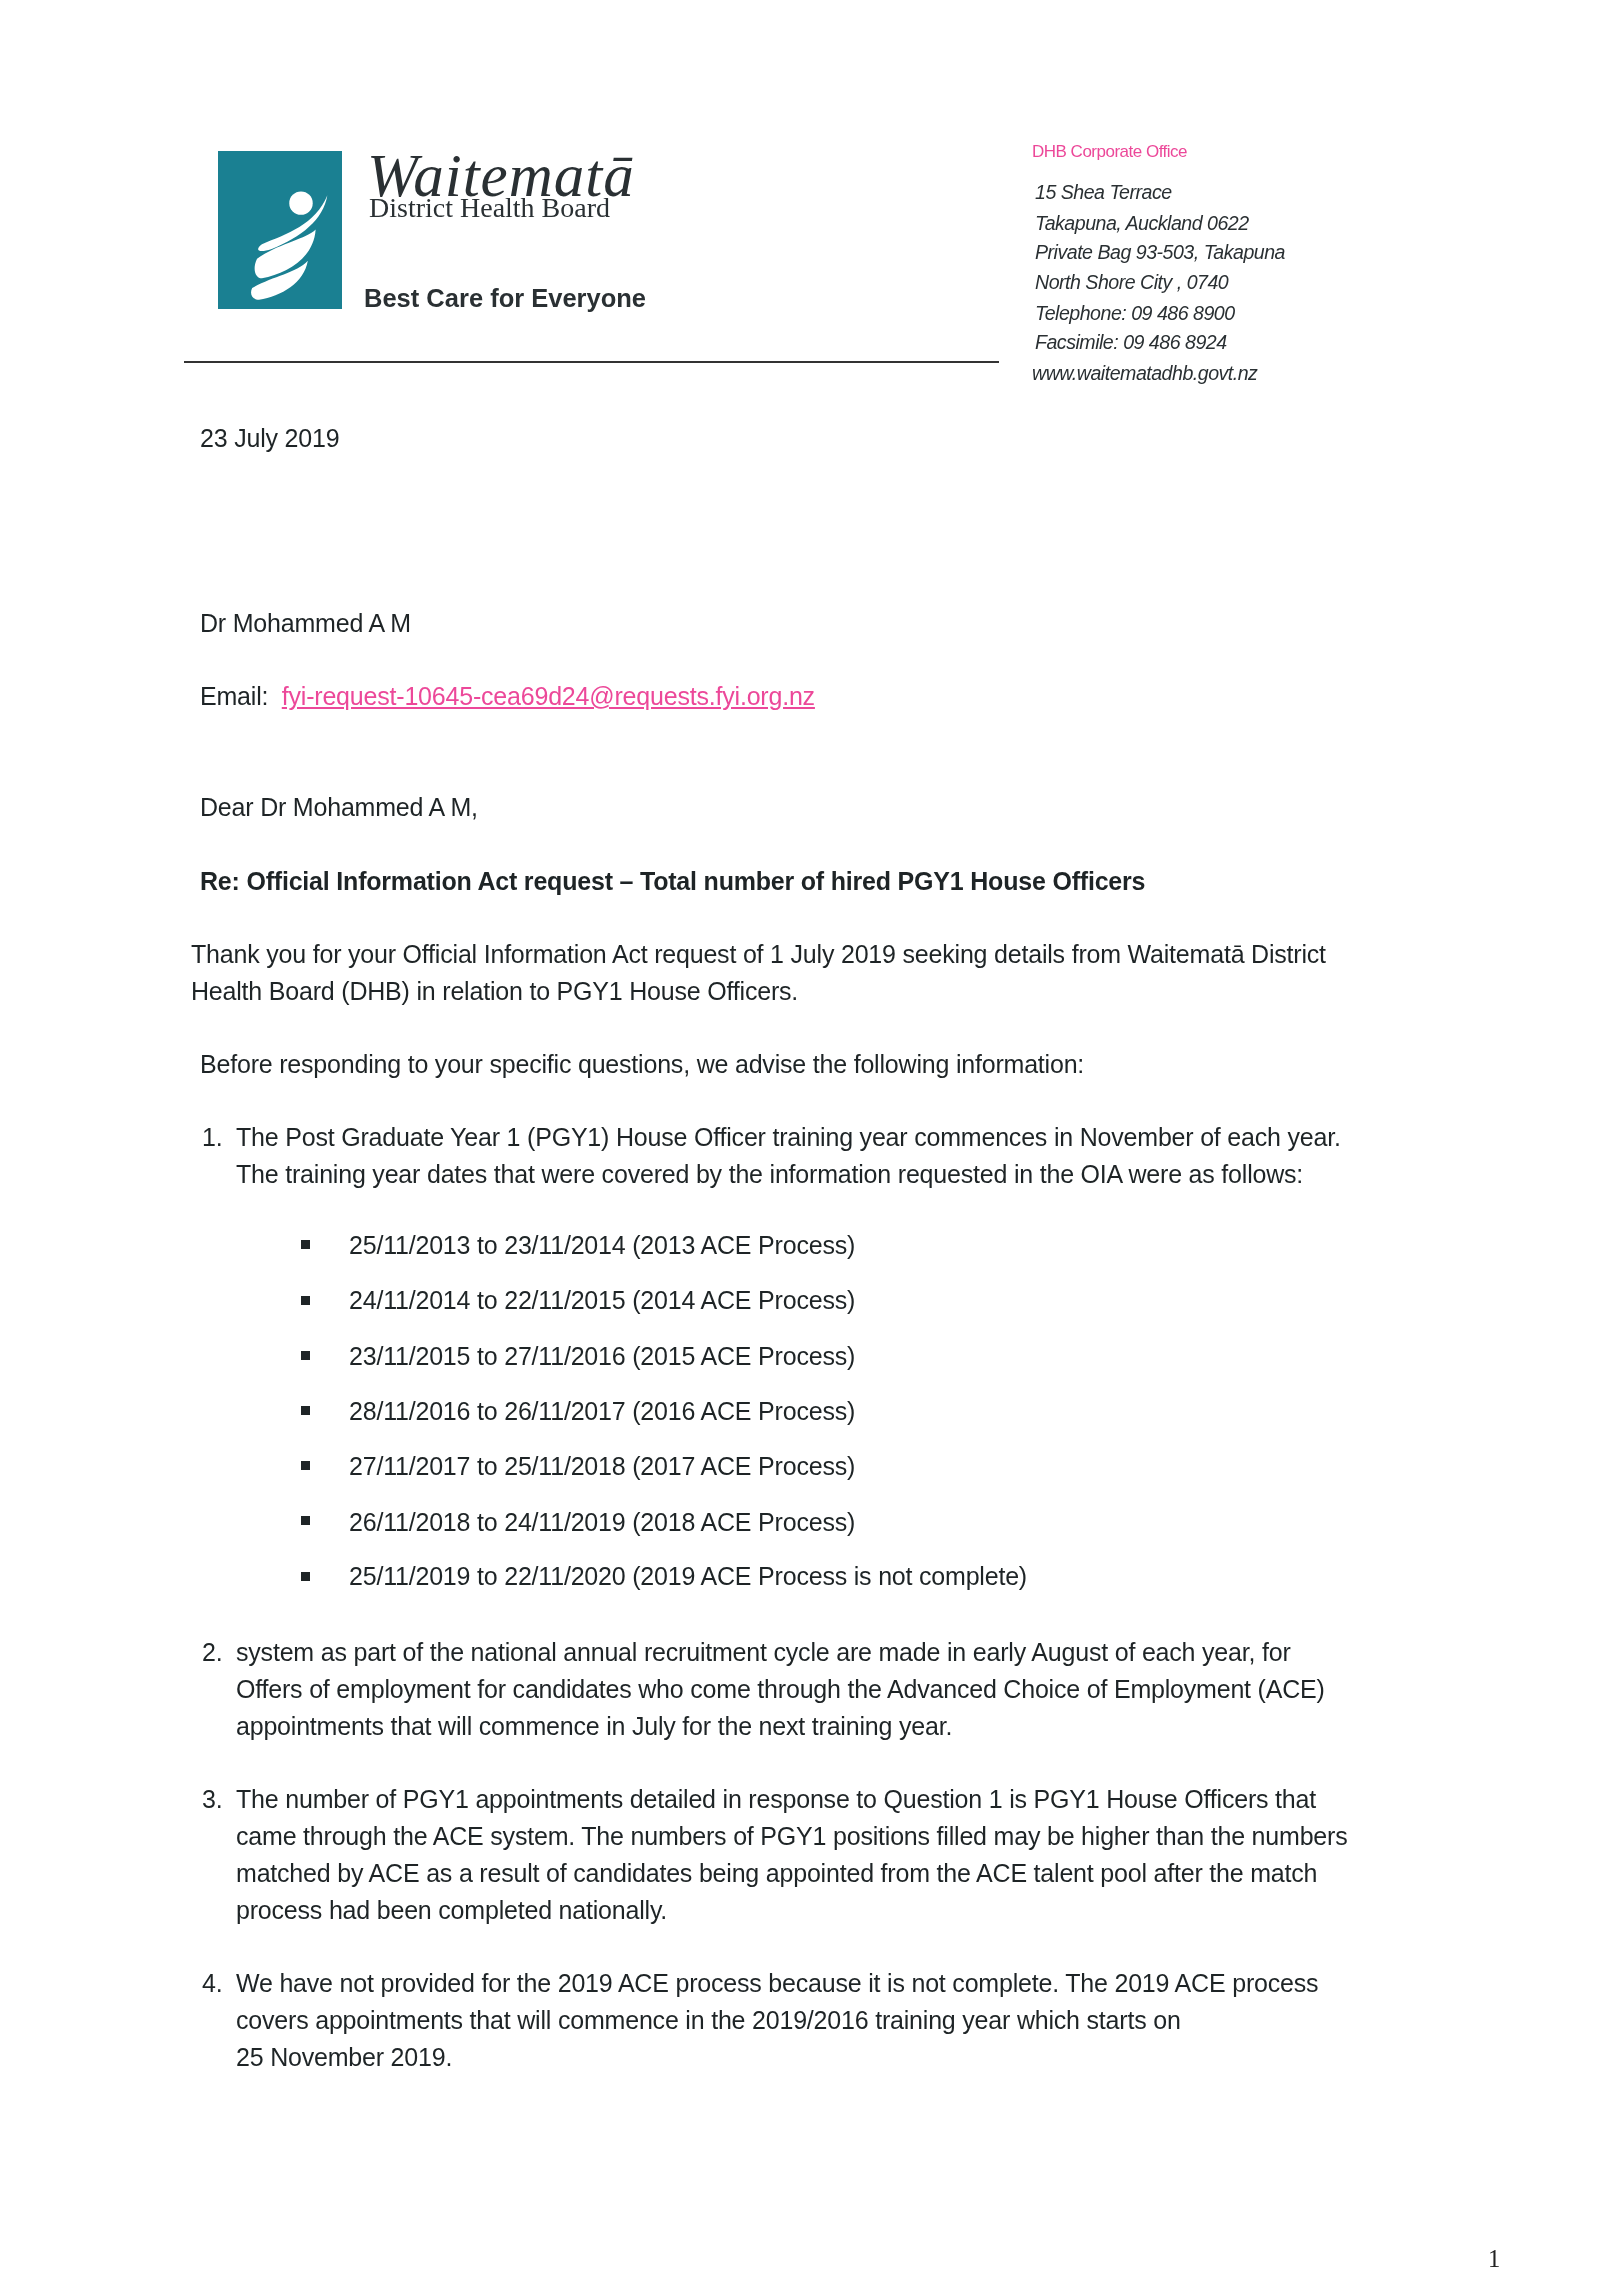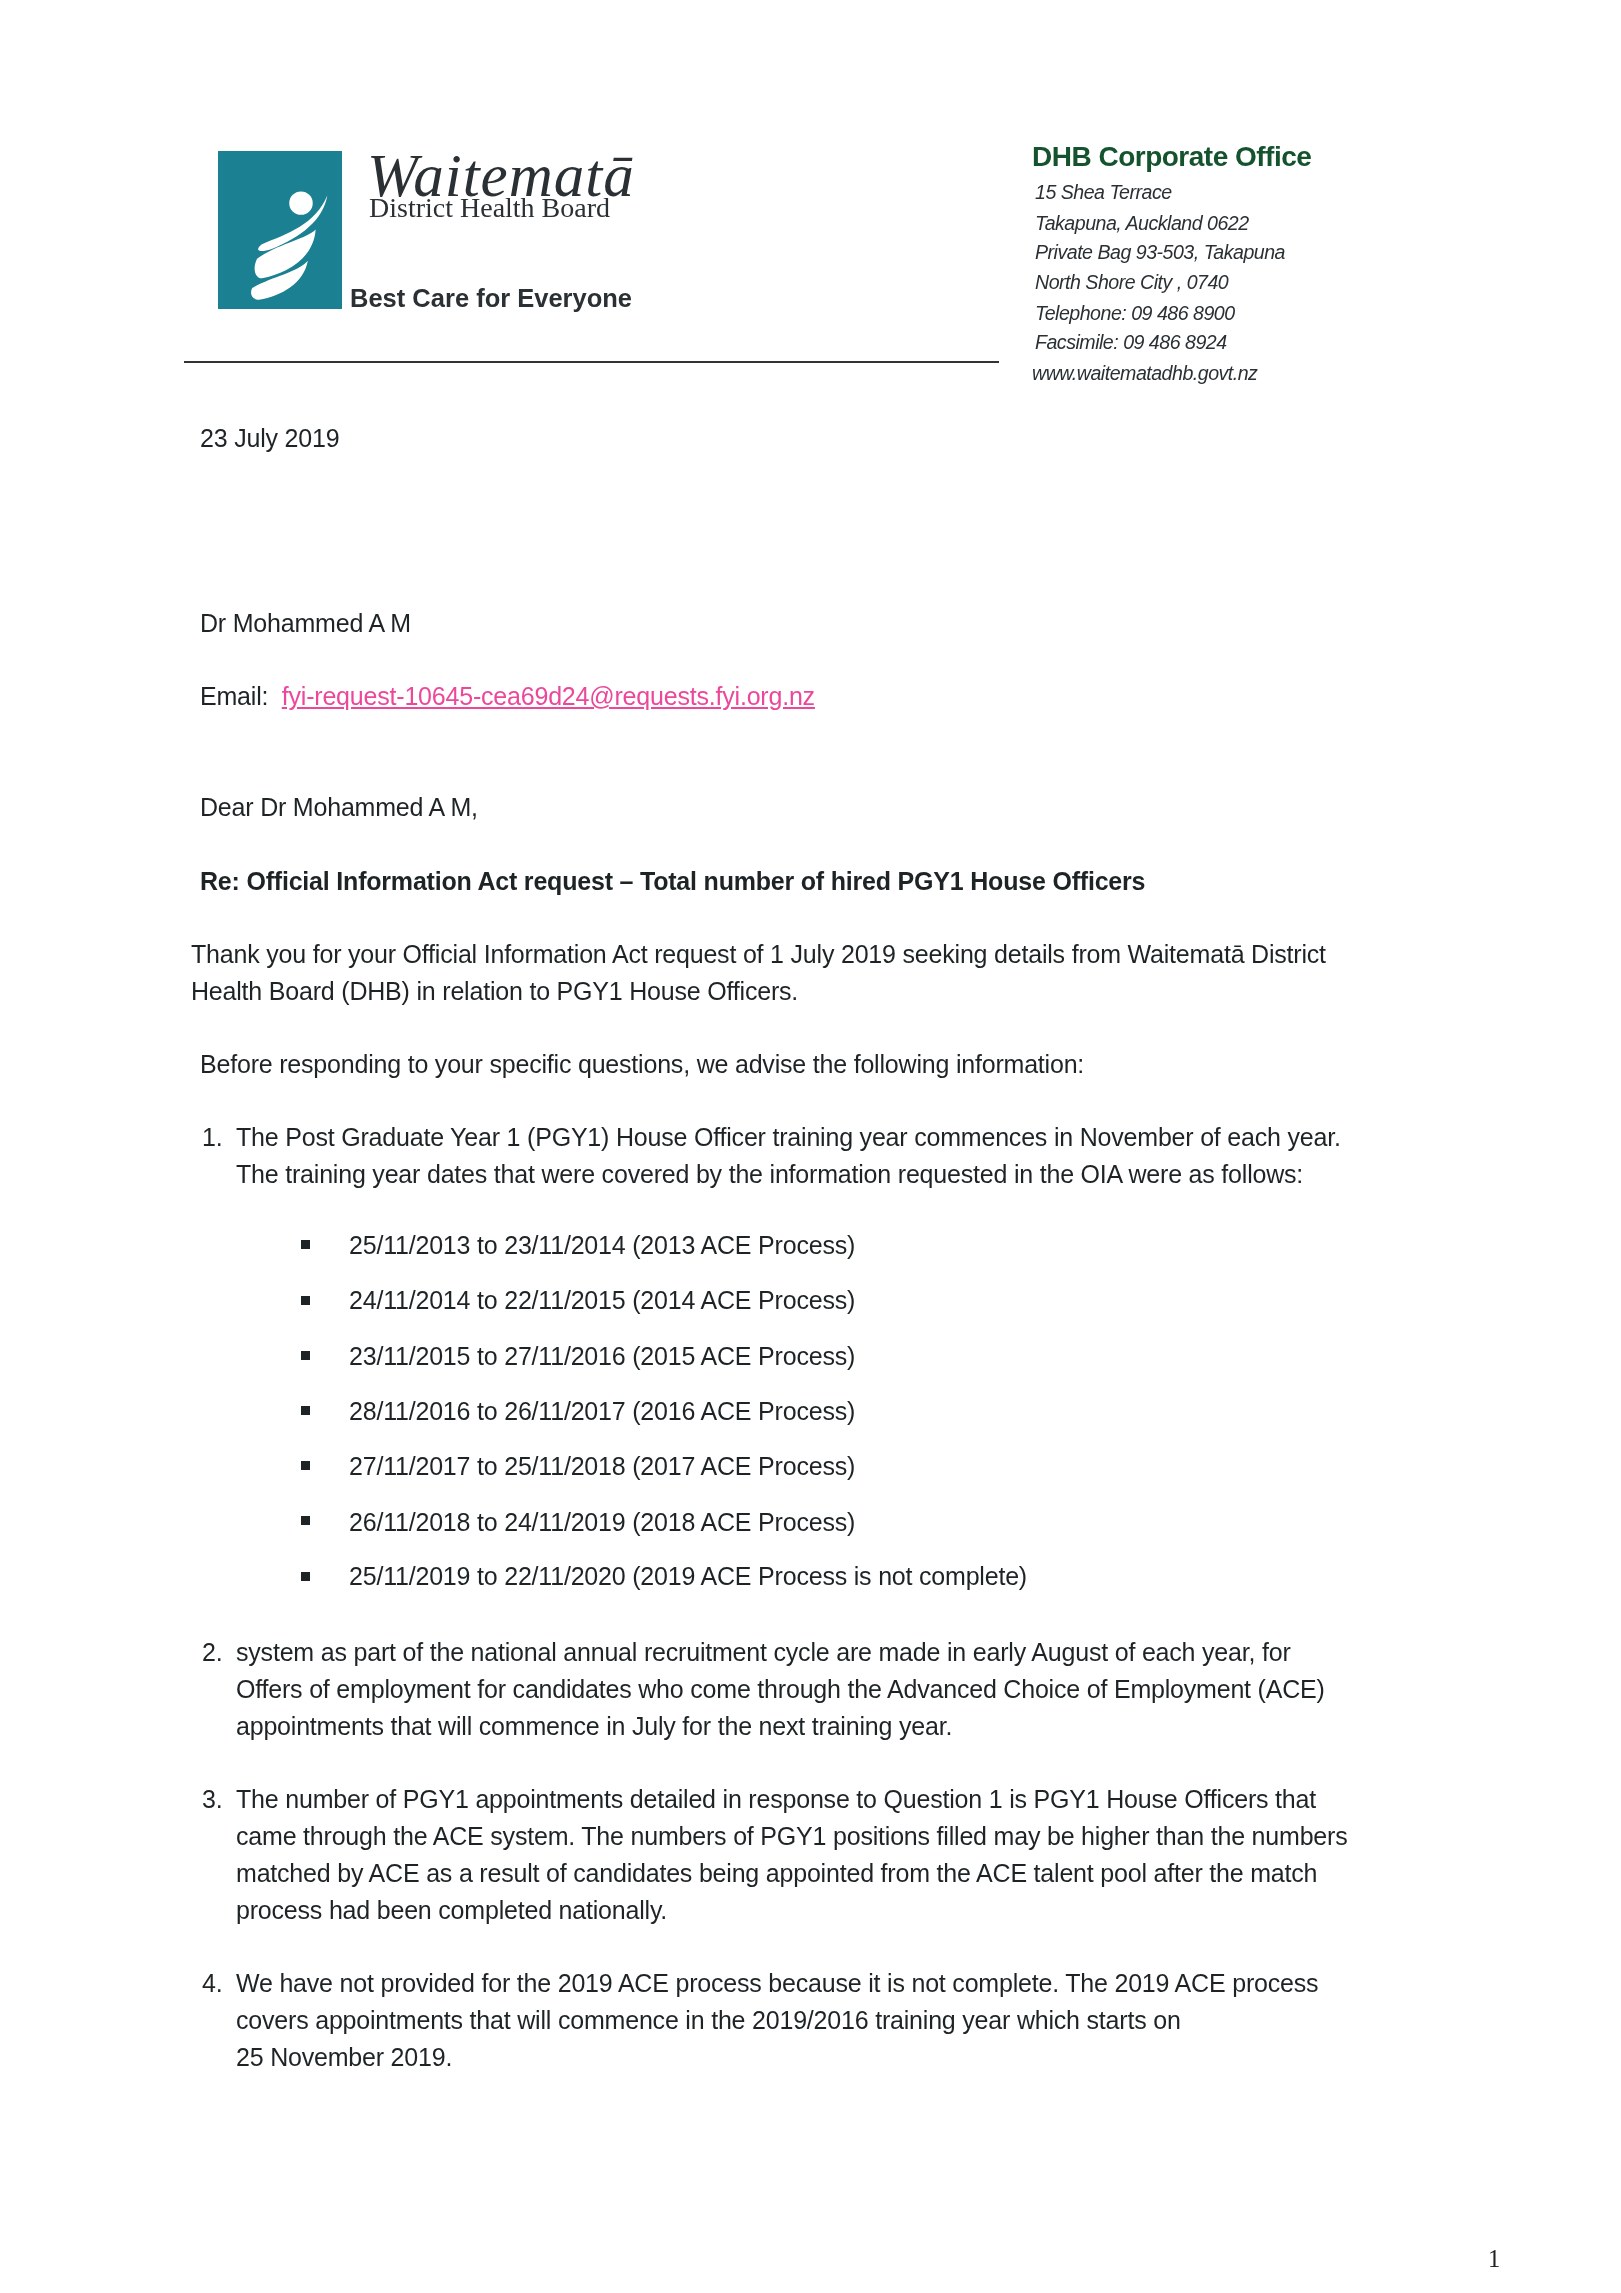--- a/index.html
+++ b/index.html
@@ -5,24 +5,24 @@
   html, body { margin: 0; padding: 0; }
   body {
     width: 1621px; height: 2294px; background: #ffffff; position: relative; overflow: hidden;
     font-family: "Liberation Sans", "DejaVu Sans", sans-serif; color: #1e2426;
   }
   .abs { position: absolute; }
   
   .logo-box { left: 218px; top: 151px; width: 124px; height: 158px; background: #1a8092; overflow: hidden; }
   .logo-title { left: 367px; top: 145px; font-family: "Liberation Serif", "DejaVu Serif", serif; font-style: italic; font-size: 61px; color: #2a3033; letter-spacing: 1px; line-height: 1; }
   .logo-sub { left: 369px; top: 194px; font-family: "Liberation Serif", "DejaVu Serif", serif; font-size: 28px; color: #2a3033; line-height: 1; }
-  .logo-tag { left: 350px; top: 286px; font-size: 25.5px; font-weight: bold; color: #2a3033; line-height: 1; }
+  .logo-tag { left: 364px; top: 286px; font-size: 25.5px; font-weight: bold; color: #2a3033; line-height: 1; }
   .header-rule { left: 184px; top: 361px; width: 815px; height: 2px; background: #333; }
   
-  .office-title { left: 1032px; top: 143px; font-size: 28px; font-weight: bold; color: #14532d; letter-spacing: -0.5px; line-height: 1; }
+  .office-title { left: 1032px; top: 143px; font-size: 17px; font-weight: normal; color: #ec4899; letter-spacing: -0.5px; line-height: 1; }
   .addr { left: 1035px; font-style: italic; font-size: 19.6px; color: #2a3033; line-height: 1; letter-spacing: -0.5px; }
   
   .txt { font-size: 25px; line-height: 37px; color: #1e2426; letter-spacing: -0.2px; }
   .bold { font-weight: bold; }
   .link { color: #ec4899; text-decoration: underline; }
   .num { position: absolute; left: 0; }
   .item { position: absolute; left: 202px; width: 1304px; }
   .item .body { margin-left: 34px; }
   .bullet { position: absolute; left: 301px; width: 8.8px; height: 8.8px; background: #1e2426; }
   .bullet-text { position: absolute; left: 349px; }

